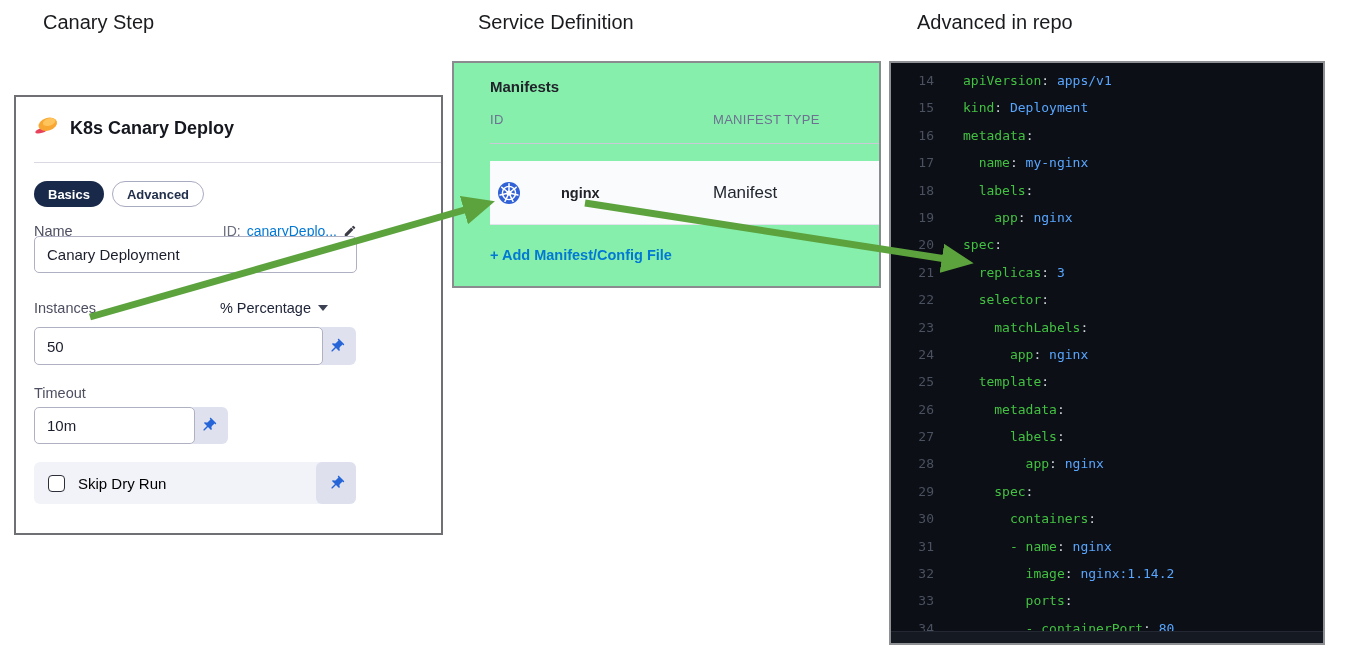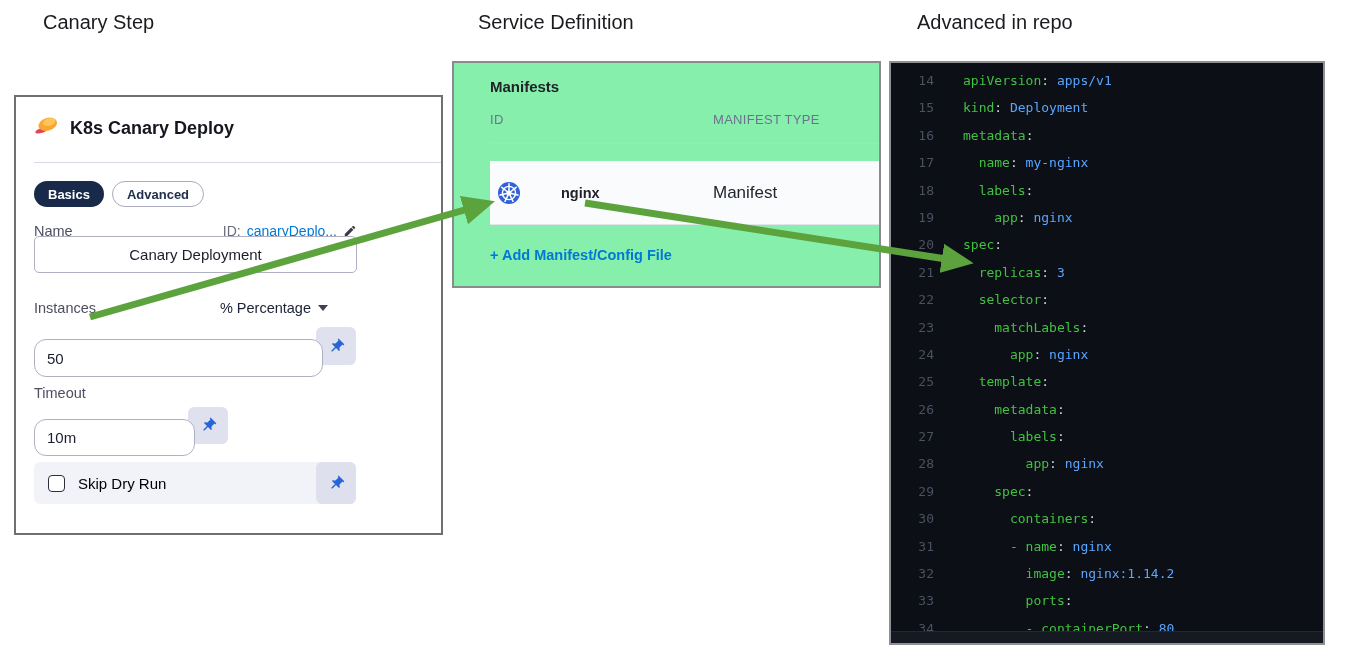--- a/index.html
+++ b/index.html
@@ -17,28 +17,28 @@
   .pill-active { background:#19294a; color:#fff; }
   .pill-inactive { background:#fff; color:#22304d; border:1px solid #a9abc0; }
 
   .name-row { position:absolute; left:18px; top:126px; width:323px; display:flex; justify-content:space-between; align-items:center; }
   .field-label { font-size:14.5px; color:#4d4f60; }
   .id-group { display:flex; align-items:center; gap:6px; font-size:14px; }
   .id-prefix { color:#6a6d7c; }
   .id-link { color:#0278d5; font-weight:500; cursor:pointer; }
 
   .text-input { border:1px solid #afb0c2; border-radius:5px; background:#fff; font-family:"Liberation Sans",sans-serif; font-size:15px; font-weight:500; color:#1b1e2b; padding:0 12px; outline:none; }
-  .name-input { position:absolute; left:18px; top:139px; width:323px; height:37px;text-align:center; }
+  .name-input { position:absolute; left:18px; top:139px; width:323px; height:37px; }
 
   .instances-row { position:absolute; left:18px; top:203px; width:294px; display:flex; justify-content:space-between; align-items:flex-end; }
   .unit-select { display:flex; align-items:center; gap:7px; font-size:14.5px; font-weight:500; color:#202639; cursor:pointer; }
 
   .input-group { position:absolute; height:38px; }
   .pin-box { position:absolute; right:0; top:0; bottom:0; width:40px; background:#dfe2ee; border-radius:6px; display:flex; align-items:center; justify-content:center; cursor:pointer; }
-  .group-input { position:absolute; left:0; top:12px; height:100%;border-radius:12px; }
+  .group-input { position:absolute; left:0; top:0; height:100%; }
   .instances-group { left:18px; top:230px; width:322px; }
   .instances-input { width:289px; }
   .timeout-label { position:absolute; left:18px; top:288px; }
   .timeout-group  { left:18px; top:310px; width:194px; height:37px; }
   .timeout-input { width:161px; }
 
   .skip-row { position:absolute; left:18px; top:365px; width:322px; height:42px; background:#f2f3f9; border-radius:6px; display:flex; align-items:center; }
   .skip-row .pin-box { background:#dee1ed; }
   .skip-checkbox { appearance:none; -webkit-appearance:none; width:17px; height:17px; border:1.6px solid #2c2f3a; border-radius:4px; background:#fff; margin-left:14px; cursor:pointer; }
   .skip-label { font-size:15px; color:#000000; margin-left:13px; }

